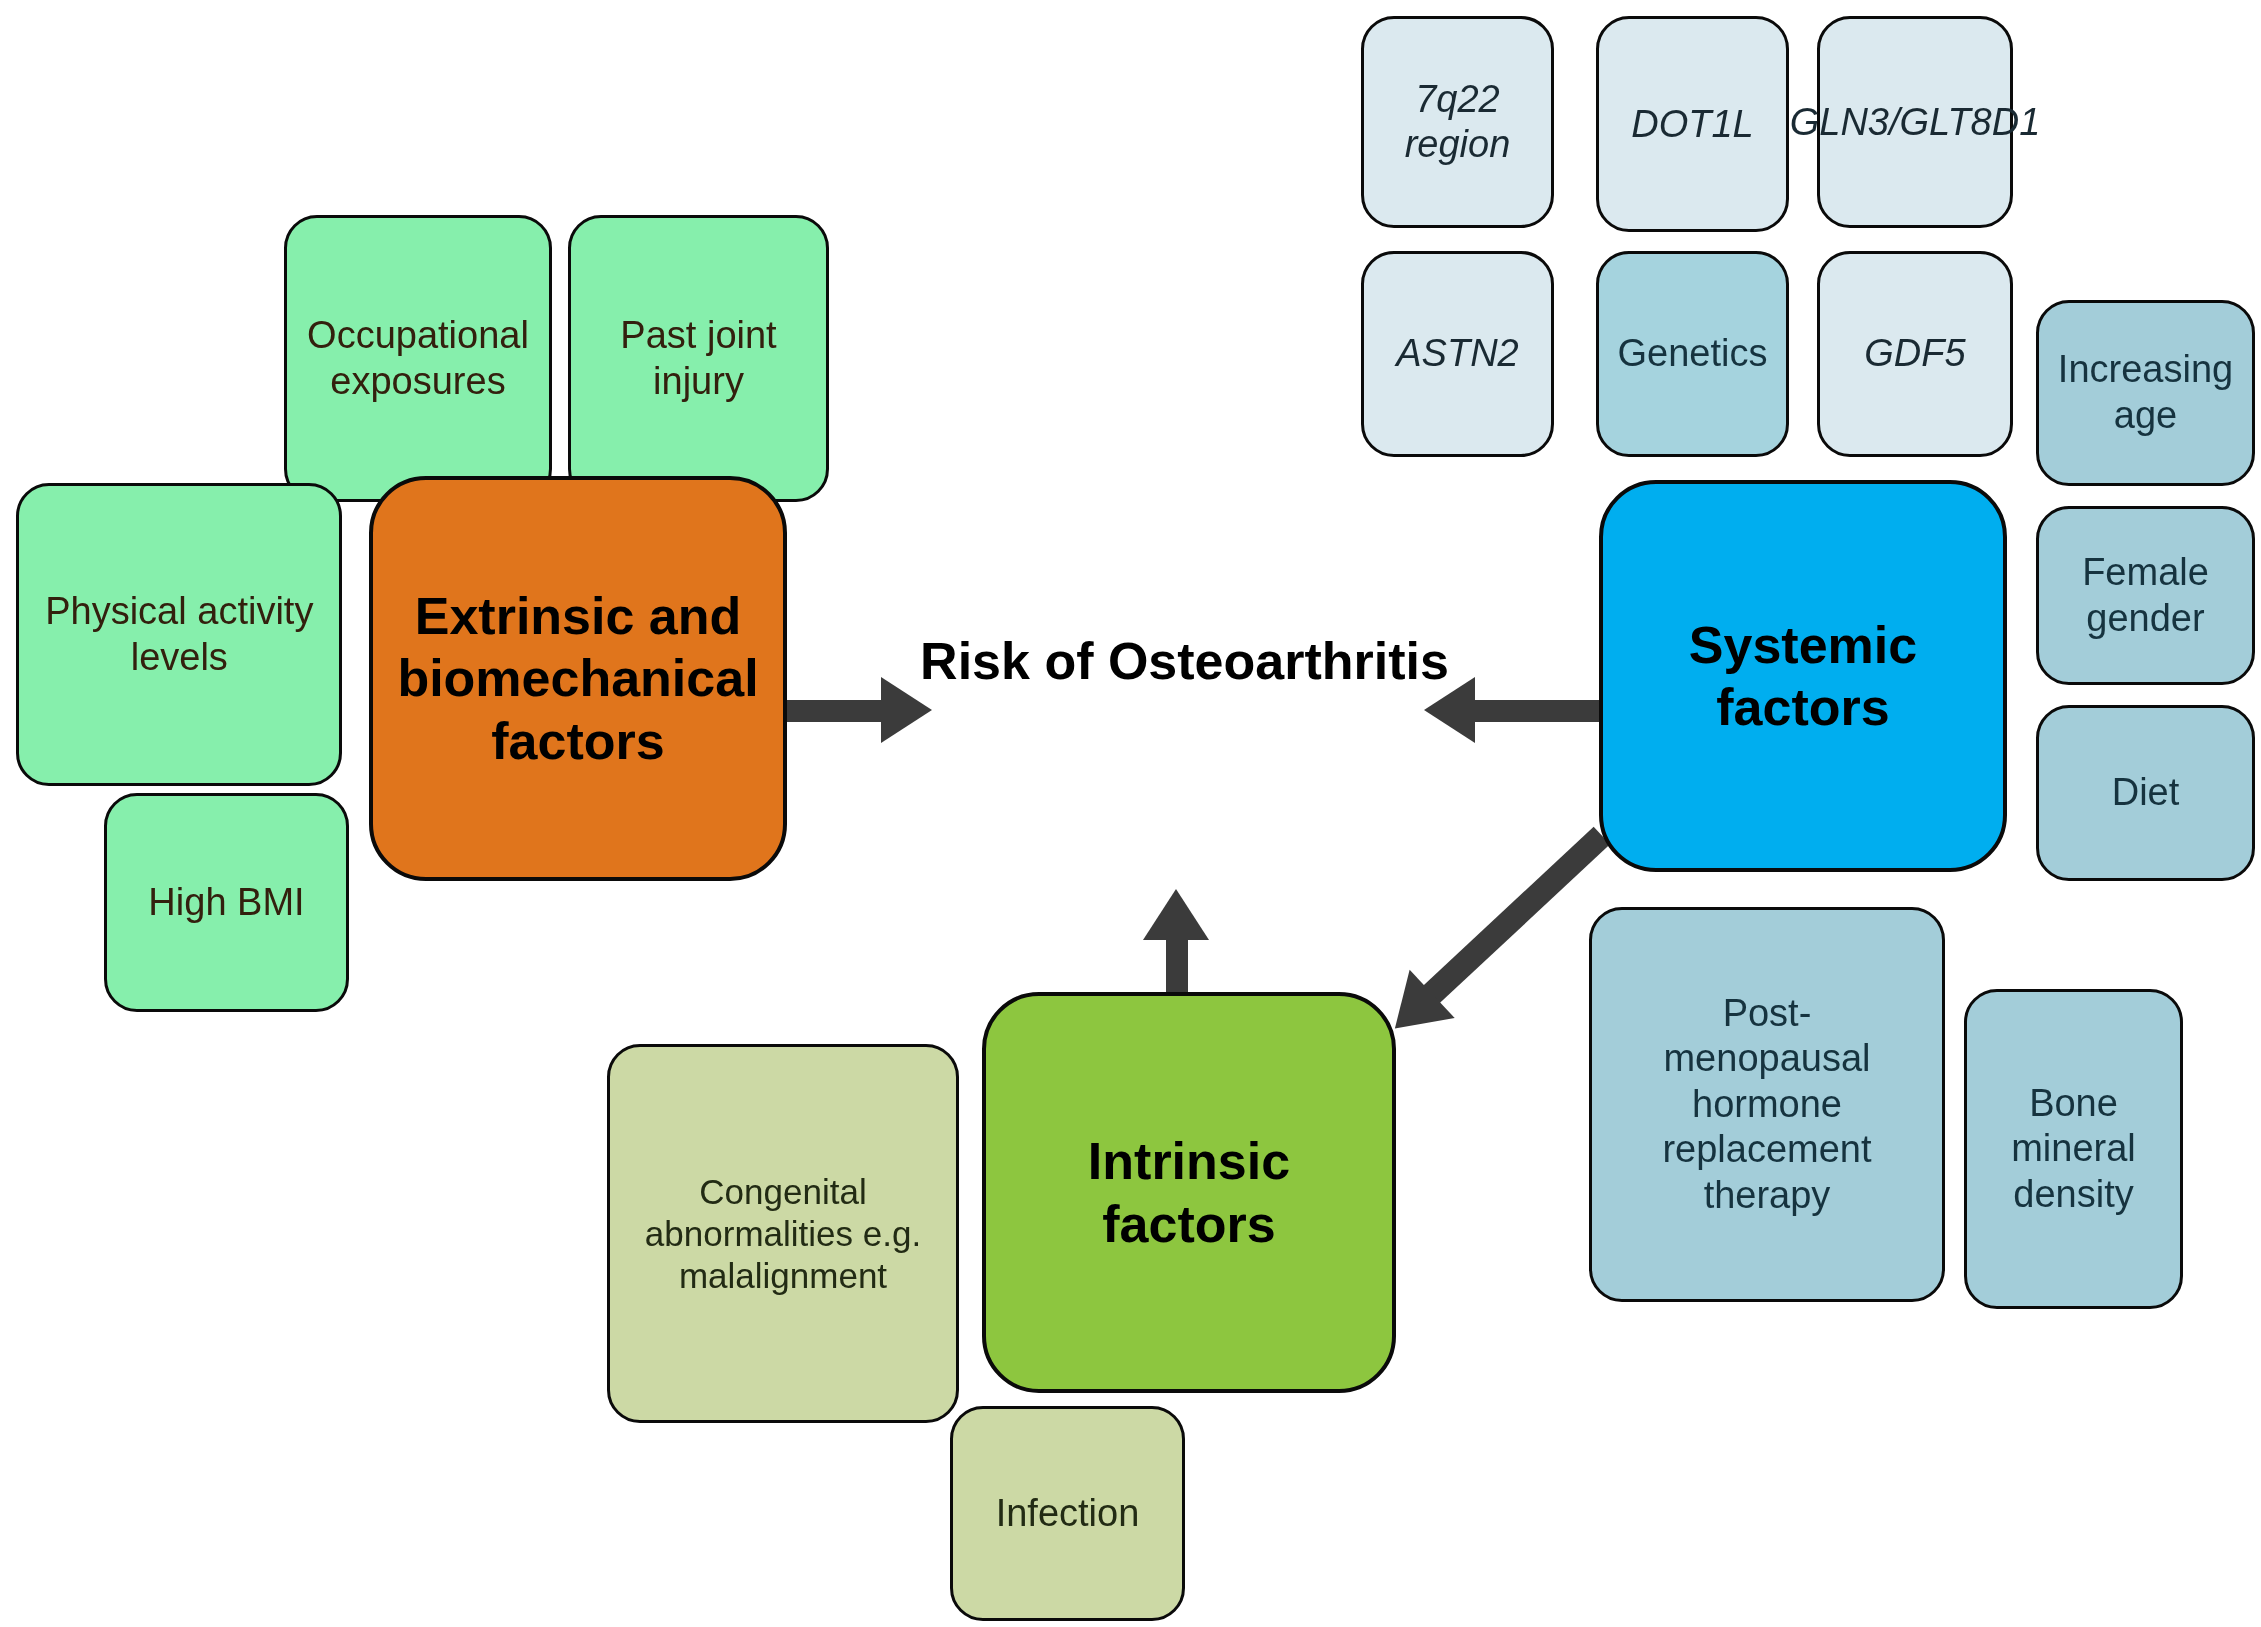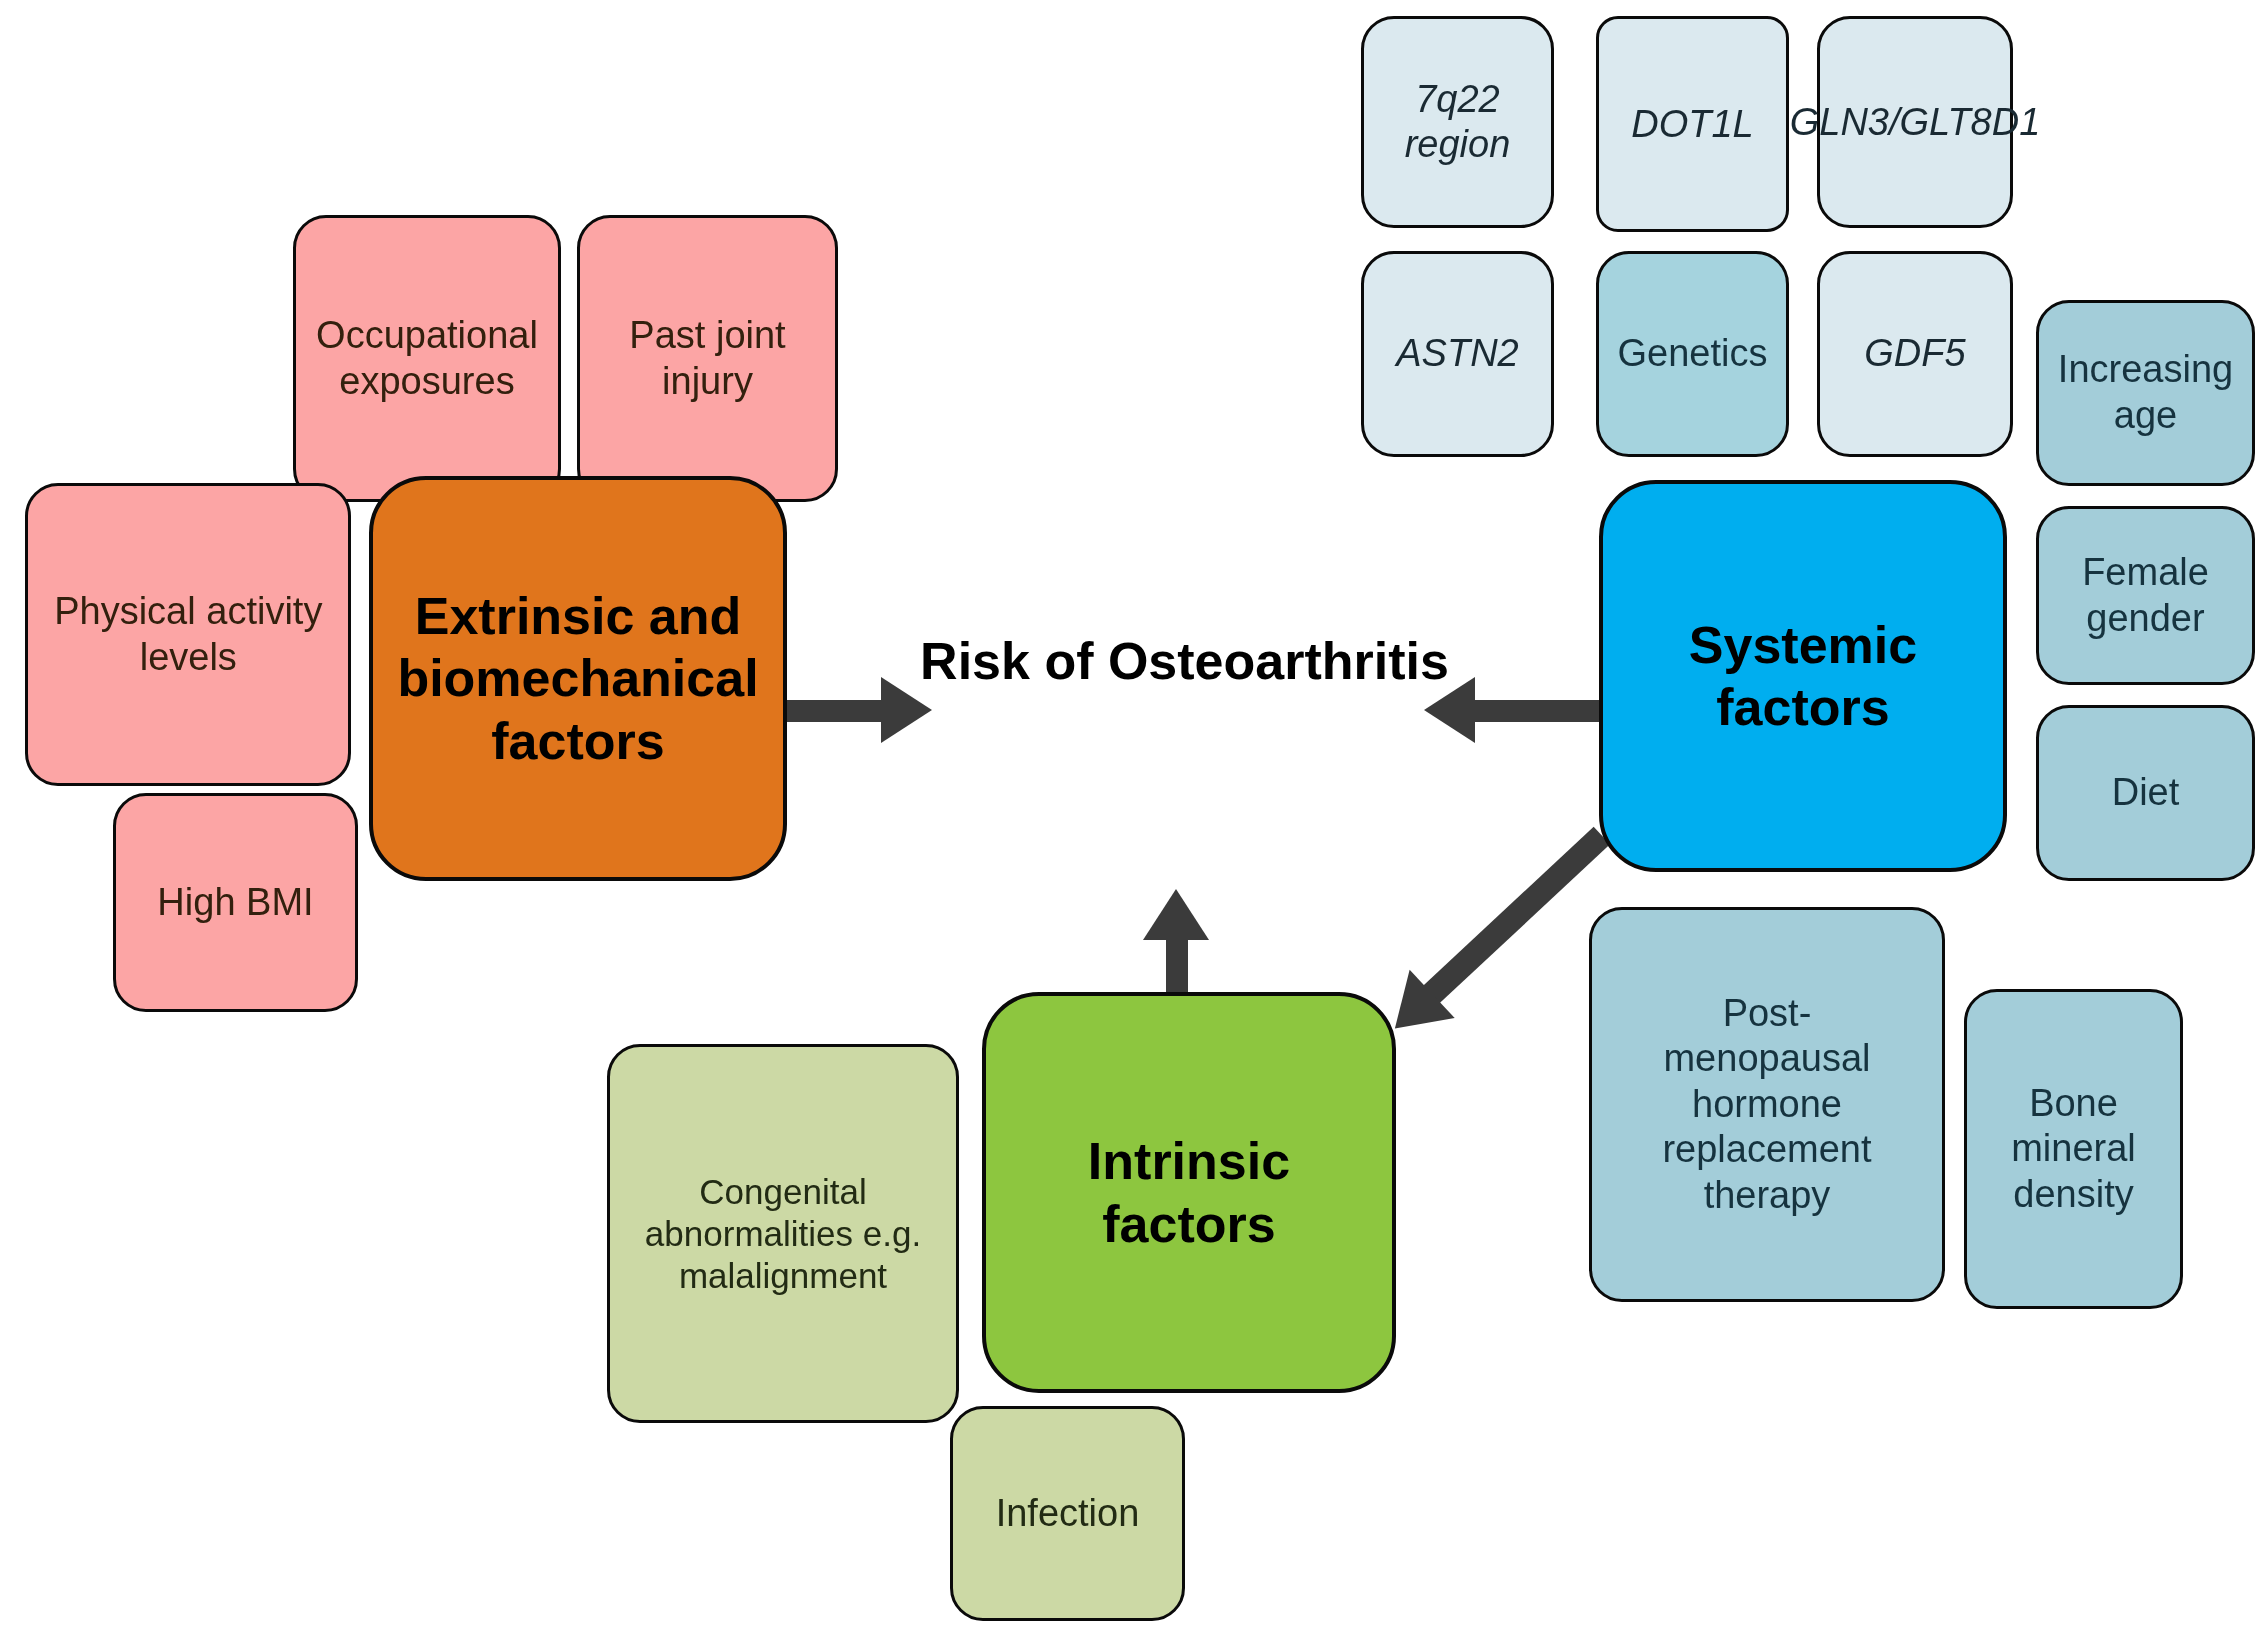--- a/index.html
+++ b/index.html
@@ -24,21 +24,21 @@
   }
   .sat{font-size:38px;border-radius:33px;padding:0 9px;}
   .main-label{
     font-size:52px;
     font-weight:bold;
     border-radius:57px;
     border-width:4.6px;
     padding:0 14px;
     color:#000;
   }
-  .peach{background:#fca5a5;color:#33200e;margin-left:9px;}
+  .peach{background:#86efac;color:#33200e;}
   .orange{background:#e0751c;}
   .blue-main{background:#00aeef;}
   .blue-light{background:#dbe9ef;color:#1a2a33;}
   .blue-med{background:#a5d3de;color:#16333f;}
   .blue-side{background:#a3cdd9;color:#16333f;}
   .green-main{background:#8dc63f;}
   .green-pale{background:#ccd9a5;color:#222b14;}
   .gene{font-style:italic;}
   .congenital-size{font-size:35px;padding:0 7.8px;}
   .post-pad{padding:0 56px;}
@@ -90,21 +90,21 @@
 
   <div class="title">Risk of Osteoarthritis</div>
 
   <div class="box sat peach" style="left:284px;top:215px;width:268px;height:287px;">Occupational exposures</div>
   <div class="box sat peach" style="left:568px;top:215px;width:261px;height:287px;">Past joint injury</div>
   <div class="box sat peach physical-pad" style="left:16.3px;top:483px;width:326px;height:303px;">Physical activity levels</div>
   <div class="box sat peach" style="left:104px;top:793px;width:245px;height:219px;">High BMI</div>
   <div class="box main-label orange" style="left:369px;top:476px;width:418px;height:405px;">Extrinsic and biomechanical factors</div>
 
   <div class="box sat blue-light gene" style="left:1361px;top:16.3px;width:193px;height:212px;">7q22 region</div>
-  <div class="box sat blue-light gene" style="left:1596px;top:16.3px;width:193px;height:216px;border-radius:22px;">DOT1L</div>
+  <div class="box sat blue-light gene" style="left:1596px;top:16.3px;width:193px;height:216px;">DOT1L</div>
   <div class="box sat blue-light gene" style="left:1817px;top:16.3px;width:196px;height:212px;">GLN3/GLT8D1</div>
   <div class="box sat blue-light gene" style="left:1361px;top:251px;width:193px;height:206px;">ASTN2</div>
   <div class="box sat blue-med" style="left:1596px;top:251px;width:193px;height:206px;text-align:right;">Genetics</div>
   <div class="box sat blue-light gene" style="left:1817px;top:251px;width:196px;height:206px;">GDF5</div>
 
   <div class="box main-label blue-main" style="left:1599px;top:480px;width:408px;height:392px;">Systemic factors</div>
   <div class="box sat blue-side" style="left:2036px;top:300px;width:219px;height:186px;">Increasing age</div>
   <div class="box sat blue-side" style="left:2036px;top:506px;width:219px;height:179px;">Female gender</div>
   <div class="box sat blue-side" style="left:2036px;top:705px;width:219px;height:176px;">Diet</div>
   <div class="box sat blue-side post-pad" style="left:1589px;top:907px;width:356px;height:395px;">Post-menopausal hormone replacement therapy</div>

